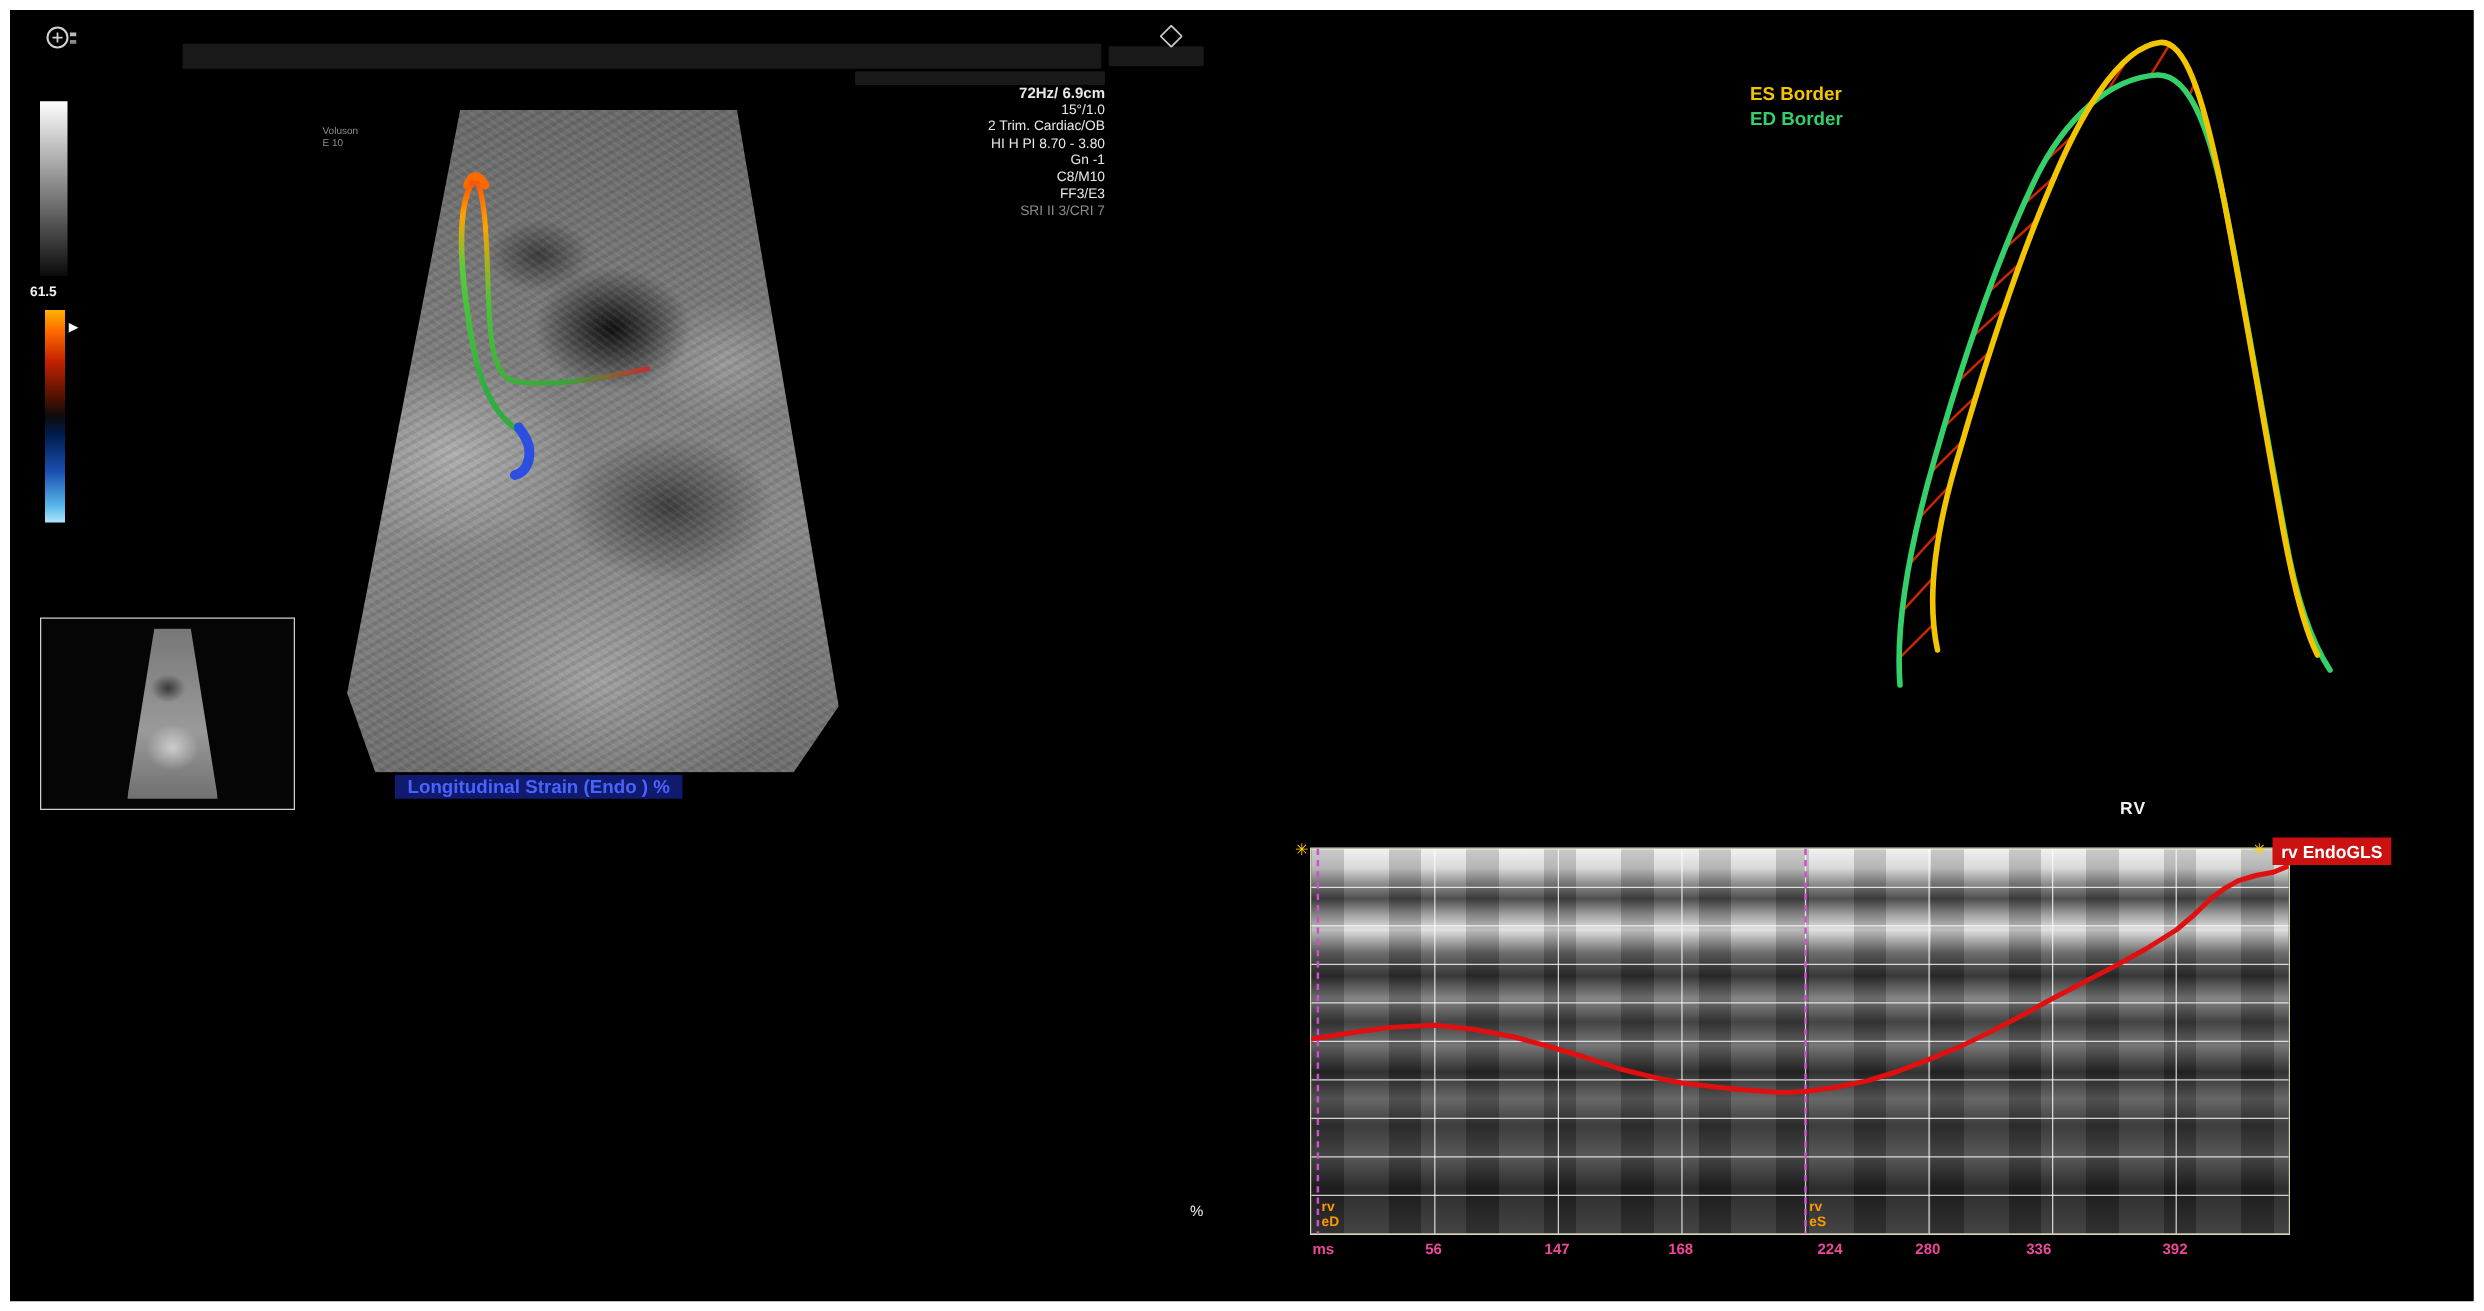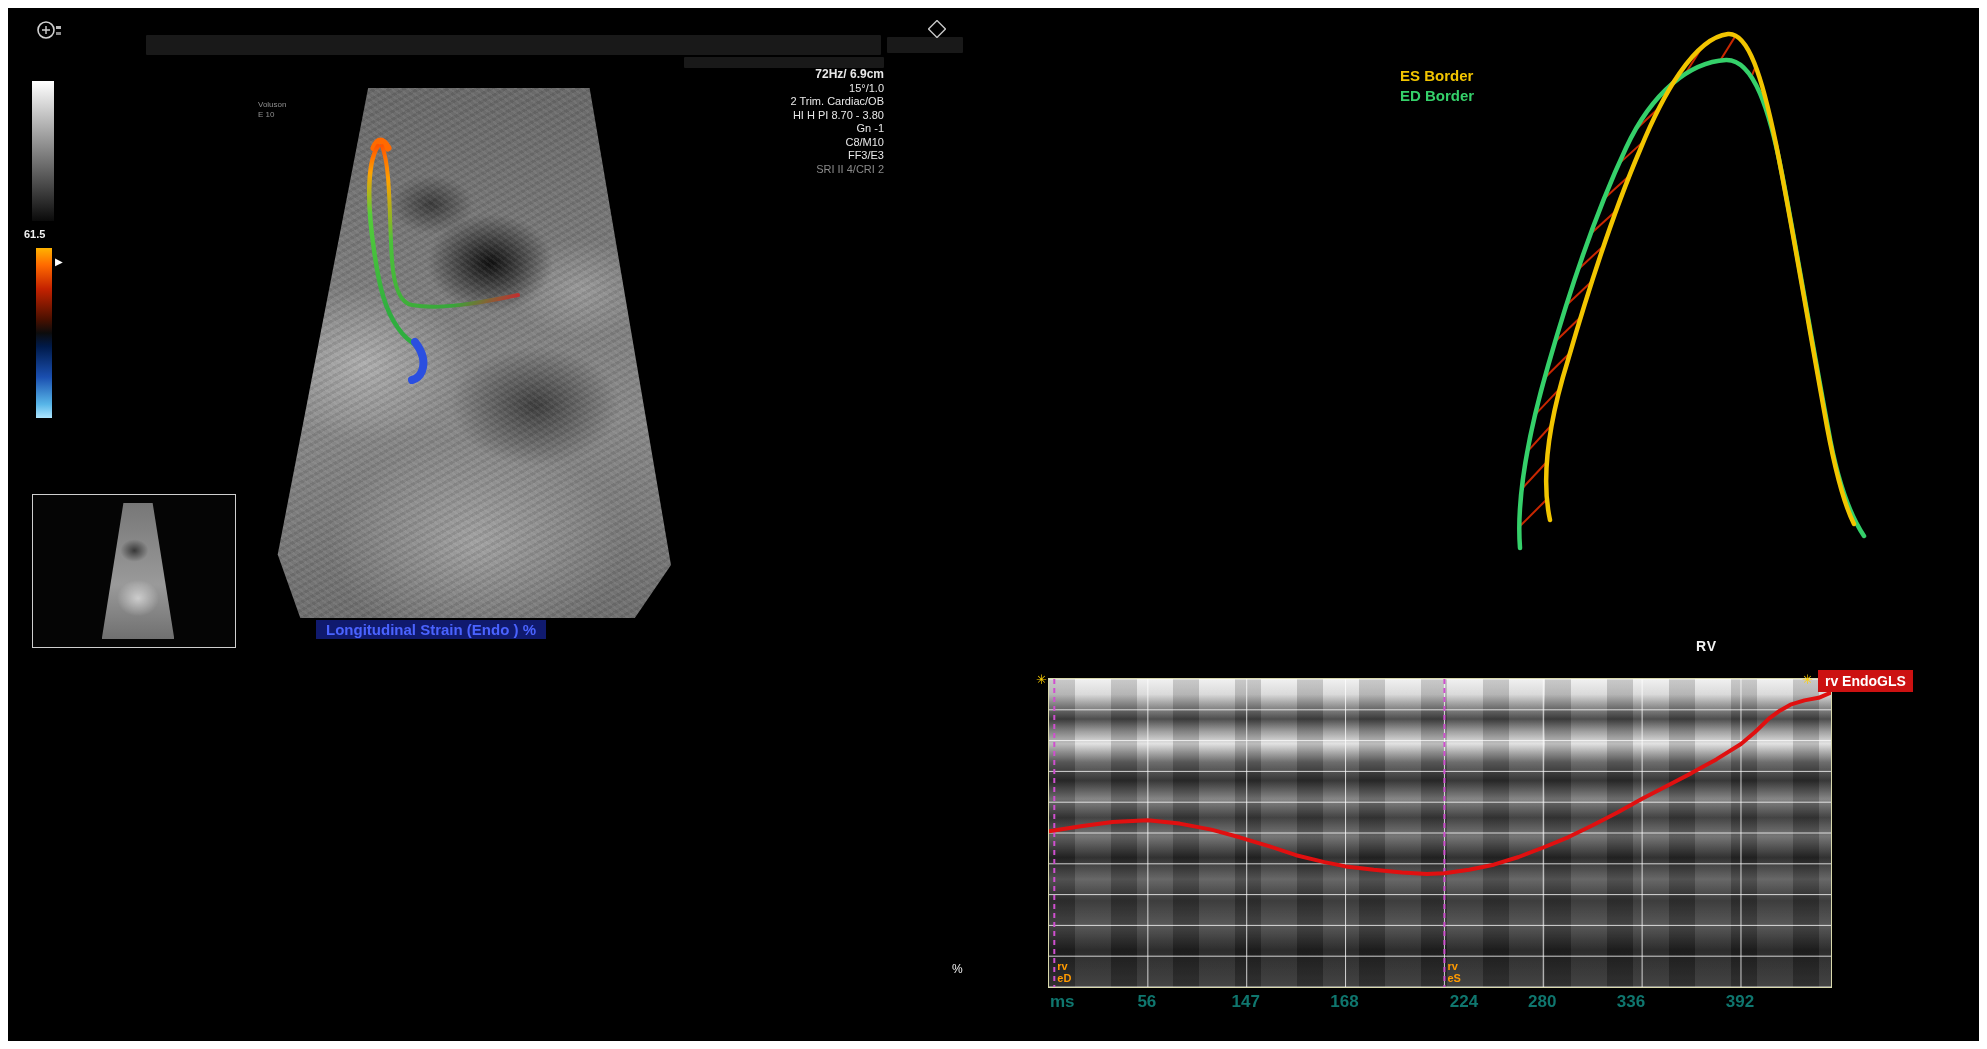--- a/index.html
+++ b/index.html
@@ -76,21 +76,21 @@
       linear-gradient(180deg,#f0f0f0 0%,#d8d8d8 5%,#8a8a8a 9%,#454545 13%,#9a9a9a 17%,#e0e0e0 21%,
         #666 27%,#2e2e2e 33%,#808080 39%,#3a3a3a 45%,#707070 51%,#272727 58%,#606060 65%,
         #333 72%,#505050 80%,#222 88%,#3a3a3a 100%);}
   #plot-svg{position:absolute;inset:0;width:100%;height:100%;}
   .grid{stroke:rgba(255,255,255,.78);stroke-width:1;}
   .phase-line{stroke:var(--phase-marker,#cf4fcf);stroke-width:2;stroke-dasharray:5 4;}
   .curve{stroke:var(--strain-curve,#e01010);stroke-width:4;fill:none;stroke-linejoin:round;stroke-linecap:round;}
   #y-labels{position:absolute;left:930px;top:670px;width:102px;height:308px;}
   .ylab{position:absolute;right:6px;color:#f5f5f5;font-size:13px;font-weight:bold;width:96px;text-align:right;}
   #x-labels{position:absolute;left:1040px;top:984px;width:782px;height:20px;}
-  .xlab{position:absolute;color:#0f766e;font-size:17px;font-weight:bold;text-align:center;}
+  .xlab{position:absolute;color:#ec4899;font-size:12px;font-weight:bold;text-align:center;}
   .pct-label{position:absolute;left:944px;top:954px;color:#f0f0f0;font-size:12px;}
   .phase-label{position:absolute;bottom:3px;color:var(--phase-label,#ff9a00);font-size:11px;
     font-weight:bold;line-height:12px;z-index:3;}
   .badge{position:absolute;left:1810px;top:662px;background:var(--badge-bg,#cc1111);color:#fff;
     font-size:14px;font-weight:bold;padding:3px 7px;white-space:nowrap;}
   .star{position:absolute;color:#ffd000;font-size:13px;z-index:4;}
 </style>
 </head>
 <body>
 
@@ -154,21 +154,21 @@
   <div class="caption">Longitudinal Strain (Endo ) %</div>
 
   <div class="image-info">
         <div class="b">72Hz/ 6.9cm</div>
         <div>15°/1.0</div>
         <div>2 Trim. Cardiac/OB</div>
         <div>HI H PI 8.70 - 3.80</div>
         <div>Gn -1</div>
         <div>C8/M10</div>
         <div>FF3/E3</div>
-        <div class="dim">SRI II 4/CRI 2</div>
+        <div class="dim">SRI II 3/CRI 7</div>
       </div>
 
   <div class="legend">
     <div class="es">ES Border</div>
     <div class="ed">ED Border</div>
   </div>
 
   <svg class="rv-svg" viewBox="0 0 420 560">
     <g id="hatch-group">
           <line x1="58.86355972290039" y1="477.2567138671875" x2="31.32373809814453" y2="504.7500915527344" class="hatch"></line>

